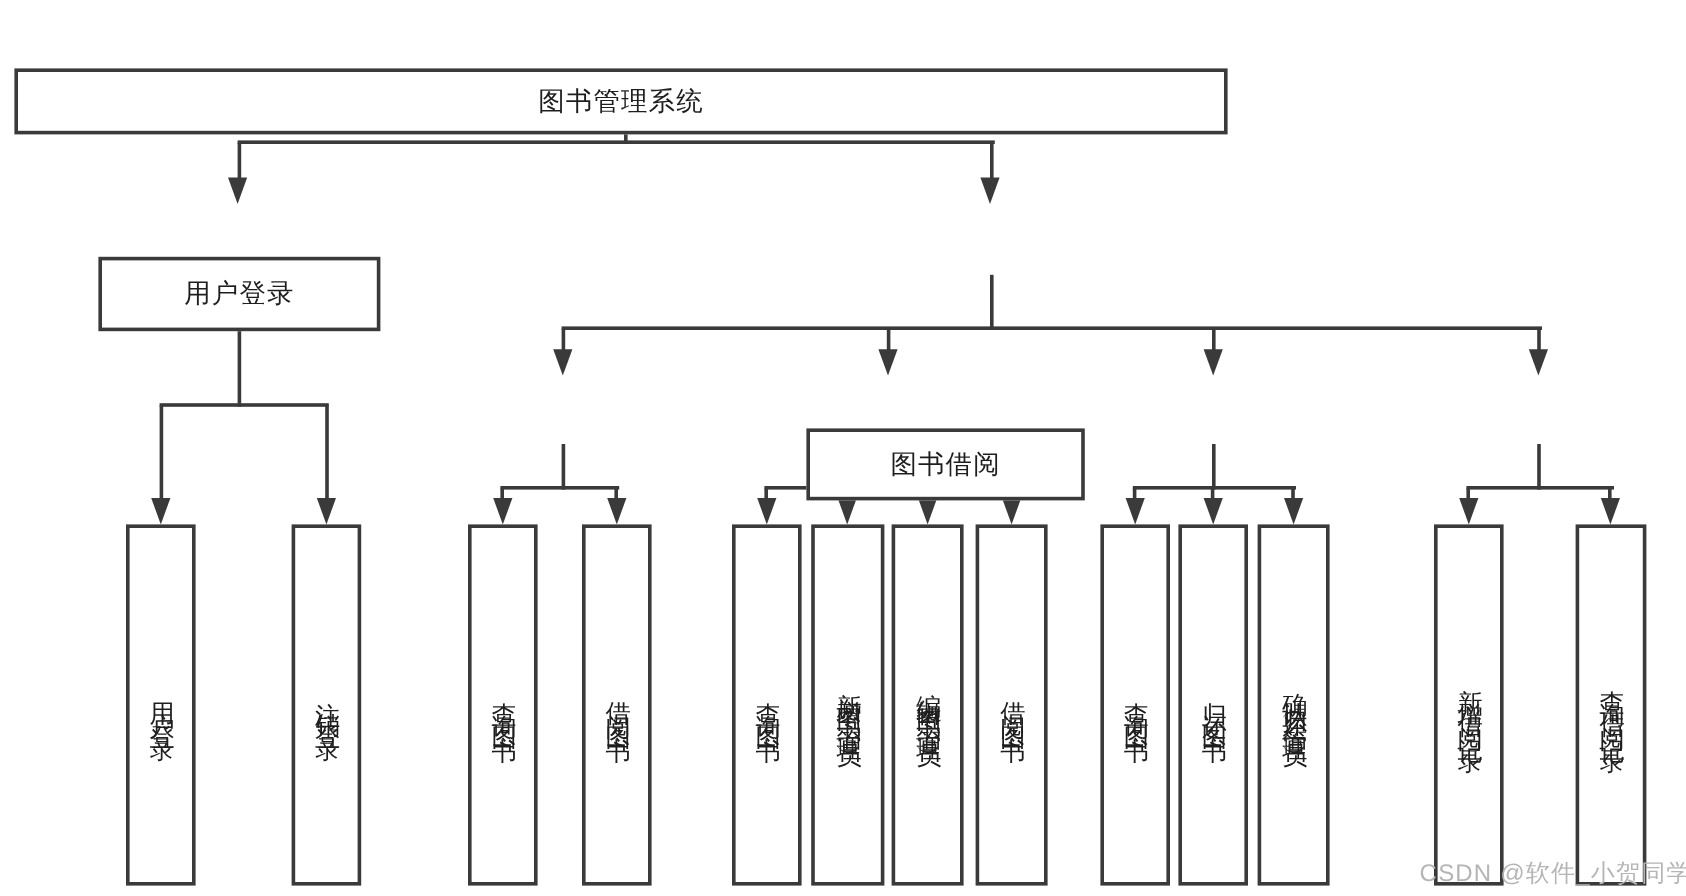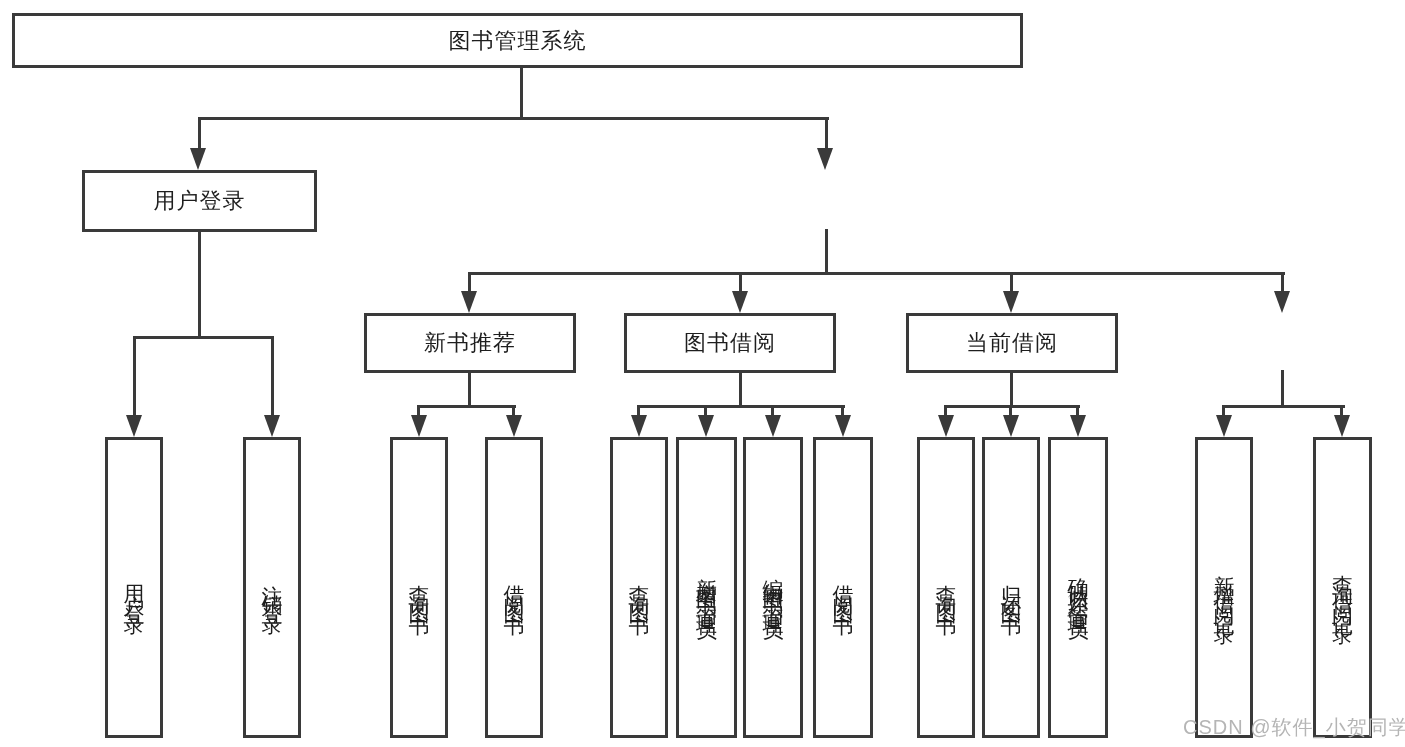--- a/index.html
+++ b/index.html
@@ -1,21 +1,21 @@
 <!DOCTYPE html>
 <html><head>
 <meta charset="utf-8">
 <style>
   html,body{margin:0;padding:0;background:#ffffff;}
   body{width:1405px;height:747px;position:relative;overflow:hidden;
        font-family:"Liberation Sans","DejaVu Sans",sans-serif;}
   #canvas{position:absolute;left:0;top:0;width:1405px;height:747px;background:#ffffff;}
   .hbox{position:absolute;box-sizing:border-box;background:#ffffff;
         border:3px solid #3a3a3a;display:flex;align-items:center;justify-content:center;
-        font-size:22px;color:#1e1e1e;z-index:2;letter-spacing:1px;}
+        font-size:22px;color:#1e1e1e;z-index:2;letter-spacing:1px;margin-top:44px;}
   .vbox{position:absolute;box-sizing:border-box;background:#ffffff;
         border:3px solid #3a3a3a;display:flex;align-items:center;justify-content:center;
         writing-mode:vertical-rl;text-orientation:mixed;
         font-size:21px;letter-spacing:10px;color:#1e1e1e;z-index:2;}
   .vbox.tight{letter-spacing:6px;}
   .vline{position:absolute;width:3px;background:#3a3a3a;z-index:1;}
   .hline{position:absolute;height:3px;background:#3a3a3a;z-index:1;}
   .arrow{position:absolute;width:0;height:0;z-index:1;
          border-left:8px solid transparent;border-right:8px solid transparent;
          border-top:22px solid #3a3a3a;}
@@ -49,23 +49,21 @@
   <div class="hline" style="left:468px;top:272px;width:817px"></div>
   <div class="vline" style="left:468px;top:274px;height:20px"></div>
   <div class="arrow" style="left:461px;top:291px"></div>
   <div class="vline" style="left:739px;top:274px;height:20px"></div>
   <div class="arrow" style="left:732px;top:291px"></div>
   <div class="vline" style="left:1010px;top:274px;height:20px"></div>
   <div class="arrow" style="left:1003px;top:291px"></div>
   <div class="vline" style="left:1281px;top:274px;height:20px"></div>
   <div class="arrow" style="left:1274px;top:291px"></div>
 
-  <div class="hbox" style="left:364px;top:313px;width:212px;height:60px">新书推荐</div>
-  <div class="hbox" style="left:624px;top:313px;width:212px;height:60px">图书借阅</div>
-  <div class="hbox" style="left:906px;top:313px;width:212px;height:60px">当前借阅</div>
+  <div class="hbox" style="left:672px;top:313px;width:232px;height:60px">图书借阅</div>
 
   <div class="vline" style="left:468px;top:370px;height:38px"></div>
   <div class="hline" style="left:417px;top:405px;width:99px"></div>
   <div class="vline" style="left:417px;top:407px;height:10px"></div>
   <div class="arrow" style="left:411px;top:415px"></div>
   <div class="vline" style="left:512px;top:407px;height:10px"></div>
   <div class="arrow" style="left:506px;top:415px"></div>
 
   <div class="vline" style="left:739px;top:370px;height:38px"></div>
   <div class="hline" style="left:637px;top:405px;width:208px"></div>

